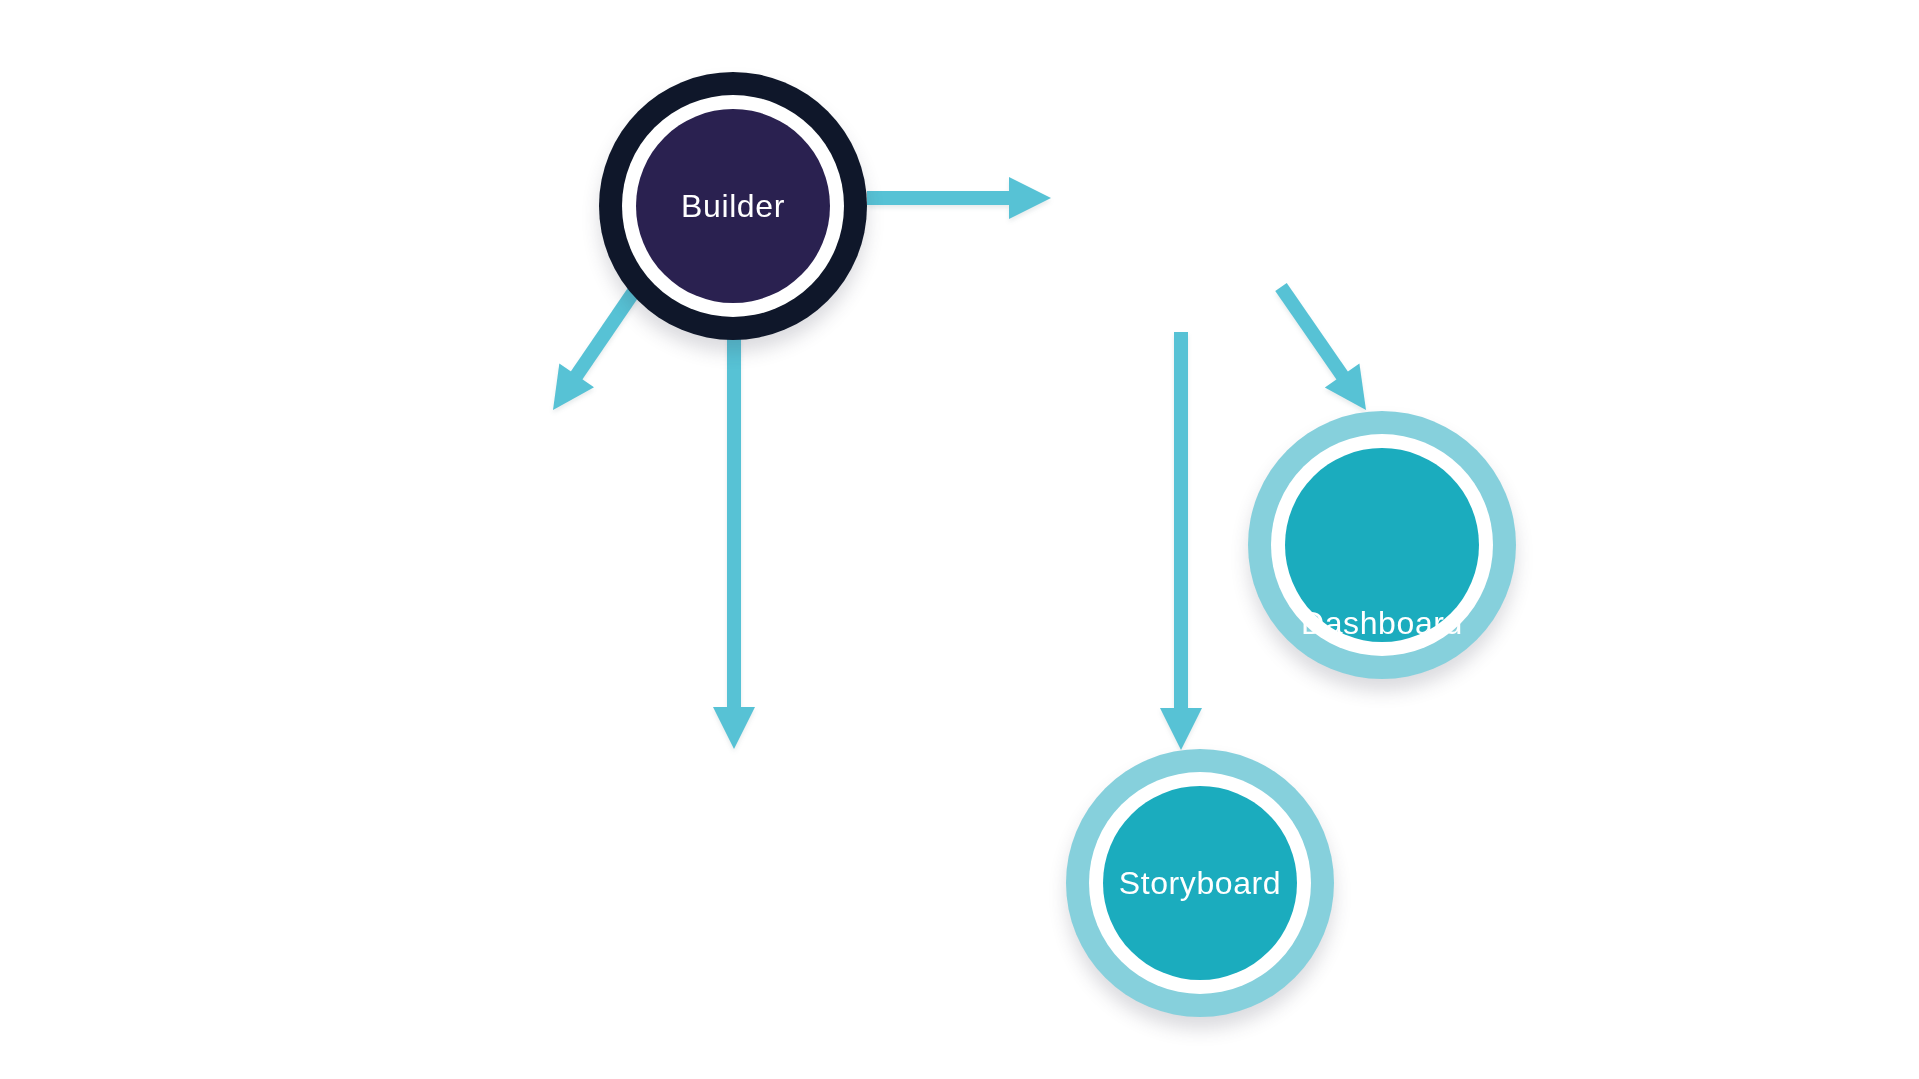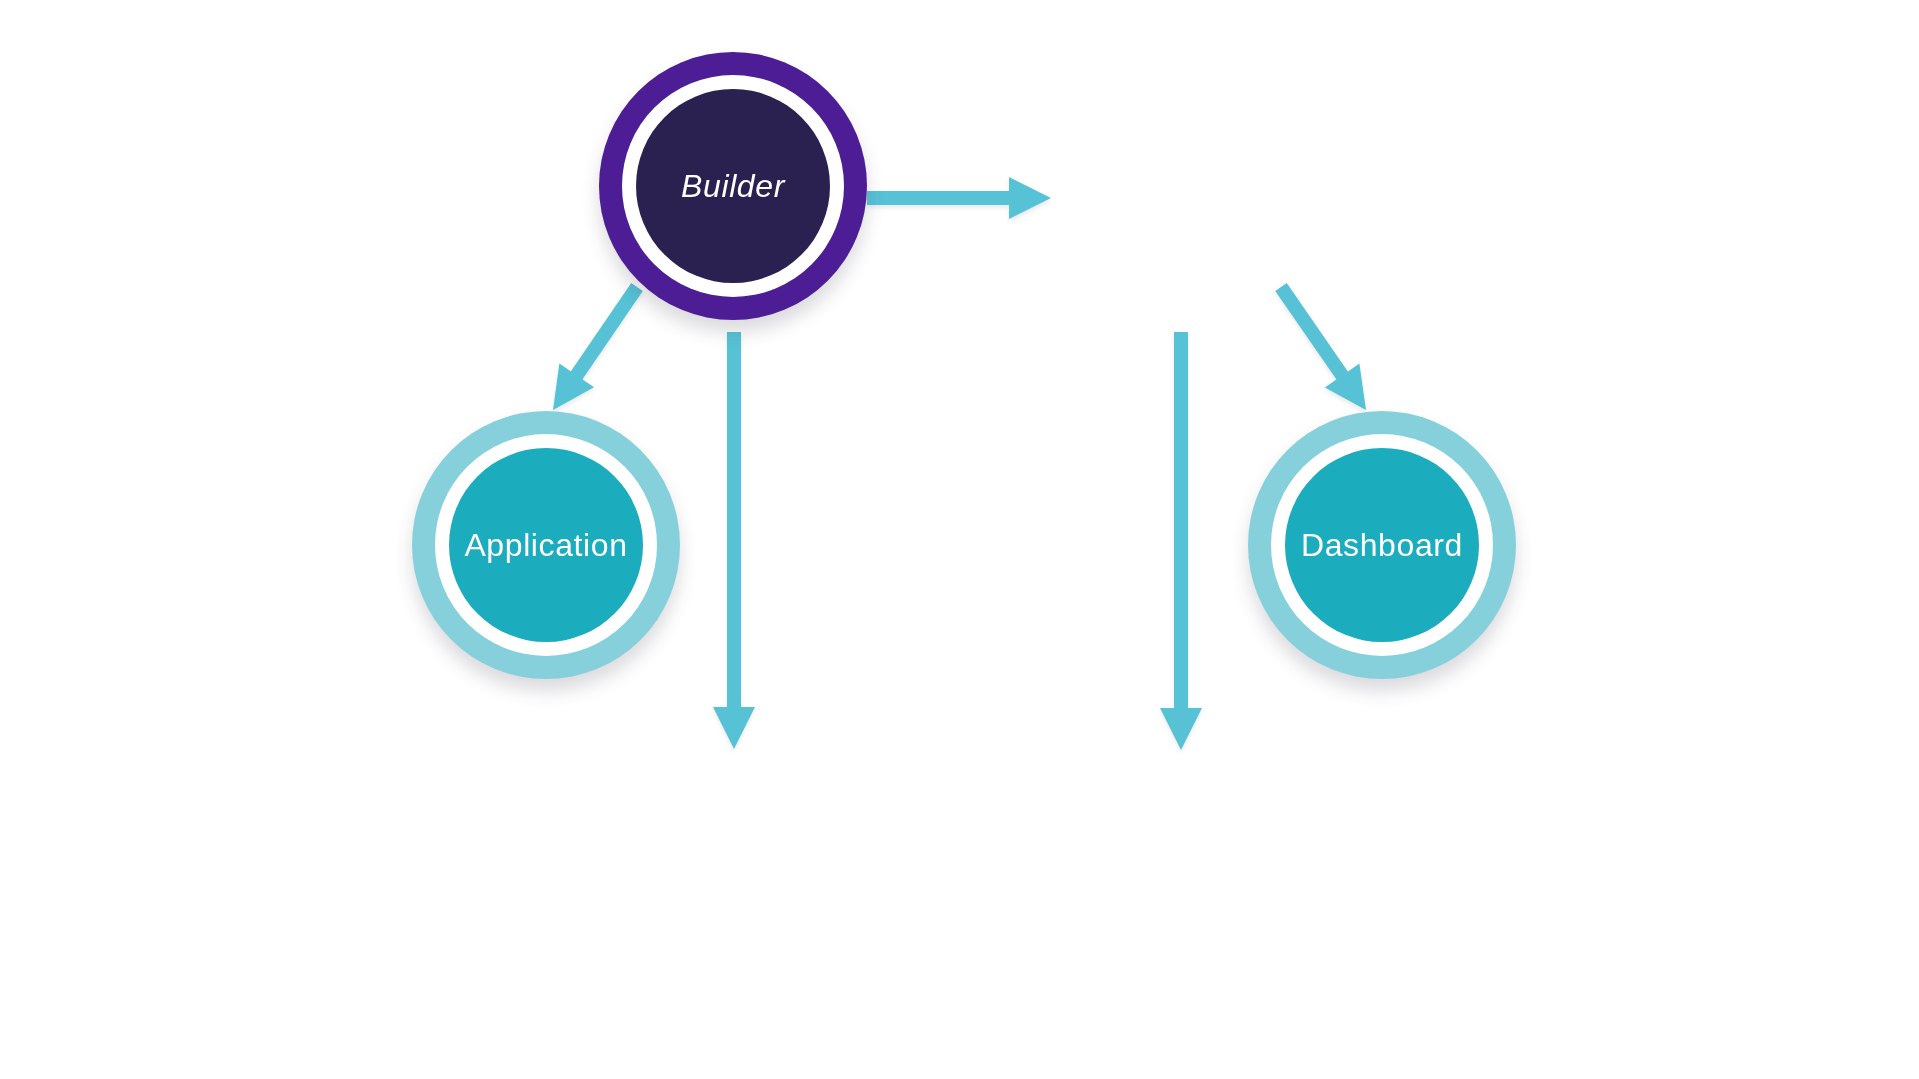--- a/index.html
+++ b/index.html
@@ -76,40 +76,40 @@
       <g>
         <line x1="1281" y1="287" x2="1345.5334894731698" y2="380.3837553552928" stroke="#57C2D5" stroke-width="14"></line>
         <polygon points="1366,410 1324.846261675952,387.3865123884925 1359.3985470947773,363.5089167738573" fill="#57C2D5"></polygon>
       </g>
       <g>
         <line x1="1181" y1="332" x2="1181" y2="714" stroke="#57C2D5" stroke-width="14"></line>
         <polygon points="1181,750 1160,708 1202,708" fill="#57C2D5"></polygon>
       </g>
     </svg>
 
-  <div class="node" style="left: 599px; top: 52px; background: #4c1d95; font-style: italic;">
+  <div class="node" style="left: 599px; top: 72px; background: #0f172a;">
     <div class="node-white">
       <div class="node-inner" style="background: rgb(42, 33, 80);">
         <span class="node-label">Builder</span>
       </div>
     </div>
   </div>
 
 
-  <div class="node" style="left: 412px; top: 411px; background: rgb(134, 208, 220);">
-    <div class="node-white">
-      <div class="node-inner" style="background: rgb(27, 172, 190);">
-        <span class="node-label">Application</span>
-      </div>
-    </div>
-  </div>
 
   <div class="node" style="left: 1248px; top: 411px; background: rgb(134, 208, 220);">
     <div class="node-white">
-      <div class="node-inner" style="background: rgb(27, 172, 190);">
+      <div class="node-inner" style="background: rgb(27, 172, 190); align-items: flex-end;">
         <span class="node-label">Dashboard</span>
       </div>
     </div>
   </div>
 
 
+  <div class="node" style="left: 1066px; top: 749px; background: rgb(134, 208, 220);">
+    <div class="node-white">
+      <div class="node-inner" style="background: rgb(27, 172, 190);">
+        <span class="node-label">Storyboard</span>
+      </div>
+    </div>
+  </div>
 
 </div>
 
 </body></html>

